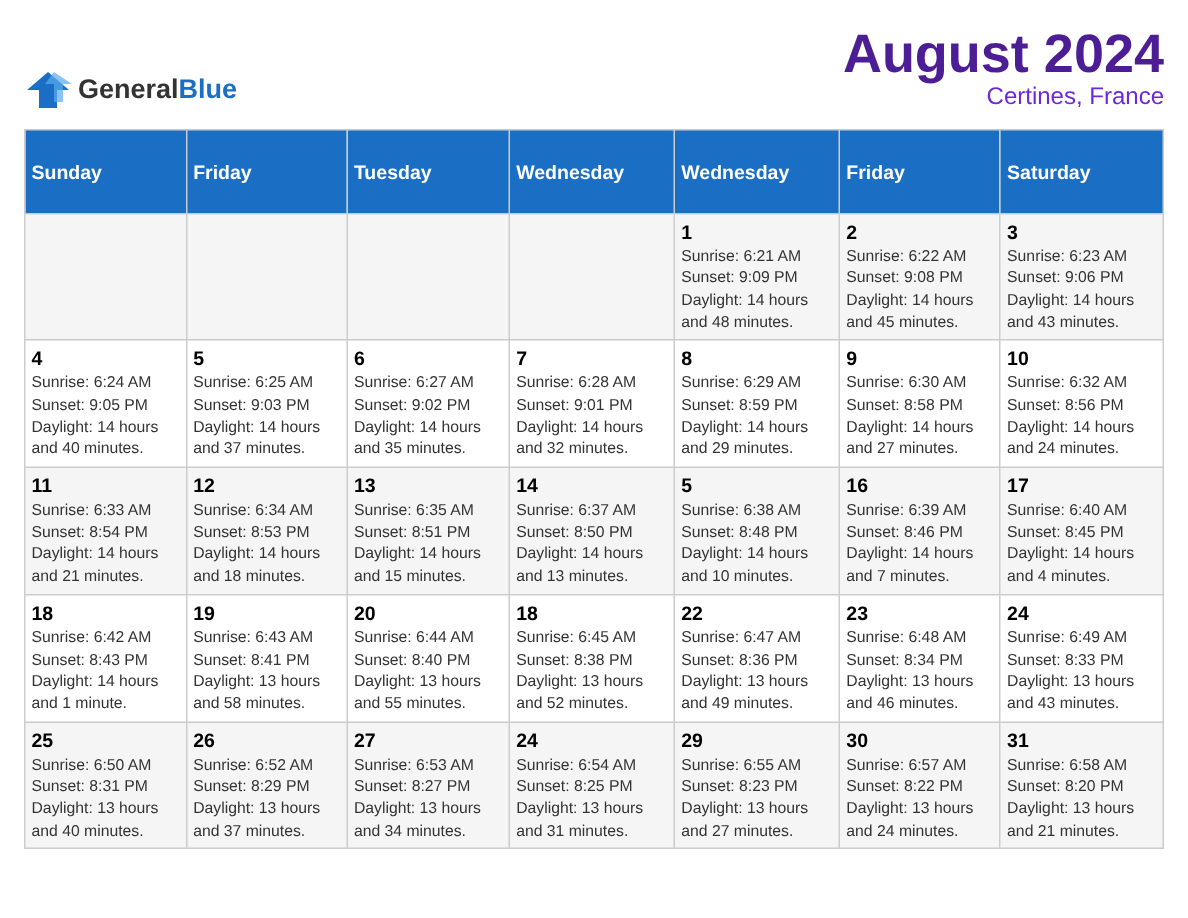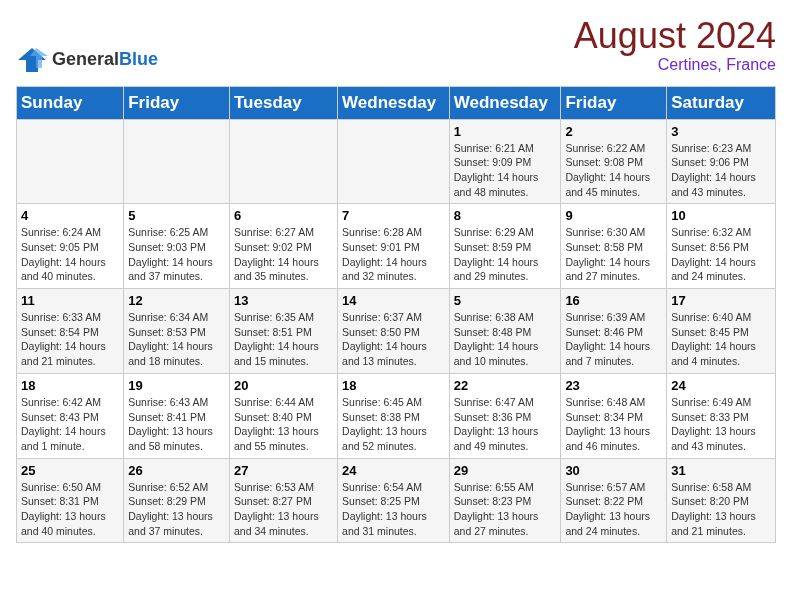--- a/index.html
+++ b/index.html
@@ -19,39 +19,39 @@
     .logo {
       display: flex;
       align-items: center;
       gap: 4px;
     }
     .title-area {
       text-align: right;
     }
     .month-title {
       font-size: 36px;
-      font-weight: normal;
-      color: #7f1d1d;
+      font-weight: bold;
+      color: #4c1d95;
       line-height: 1.1;
     }
     .location-title {
       font-size: 16px;
       color: #6d28d9;
     }
     table {
       width: 100%;
       border-collapse: collapse;
       font-size: 11px;
     }
     thead tr th {
       background-color: #1a6fc4;
       color: #fff;
-      padding: 6px 4px;
+      padding: 20px 4px;
       text-align: left;
-      font-size: 17px;
+      font-size: 13px;
       font-weight: bold;
       border: 1px solid #ccc;
     }
     tbody tr td {
       border: 1px solid #ccc;
       vertical-align: top;
       padding: 4px 4px;
       width: 113px;
       min-height: 80px;
       background: #fff;

